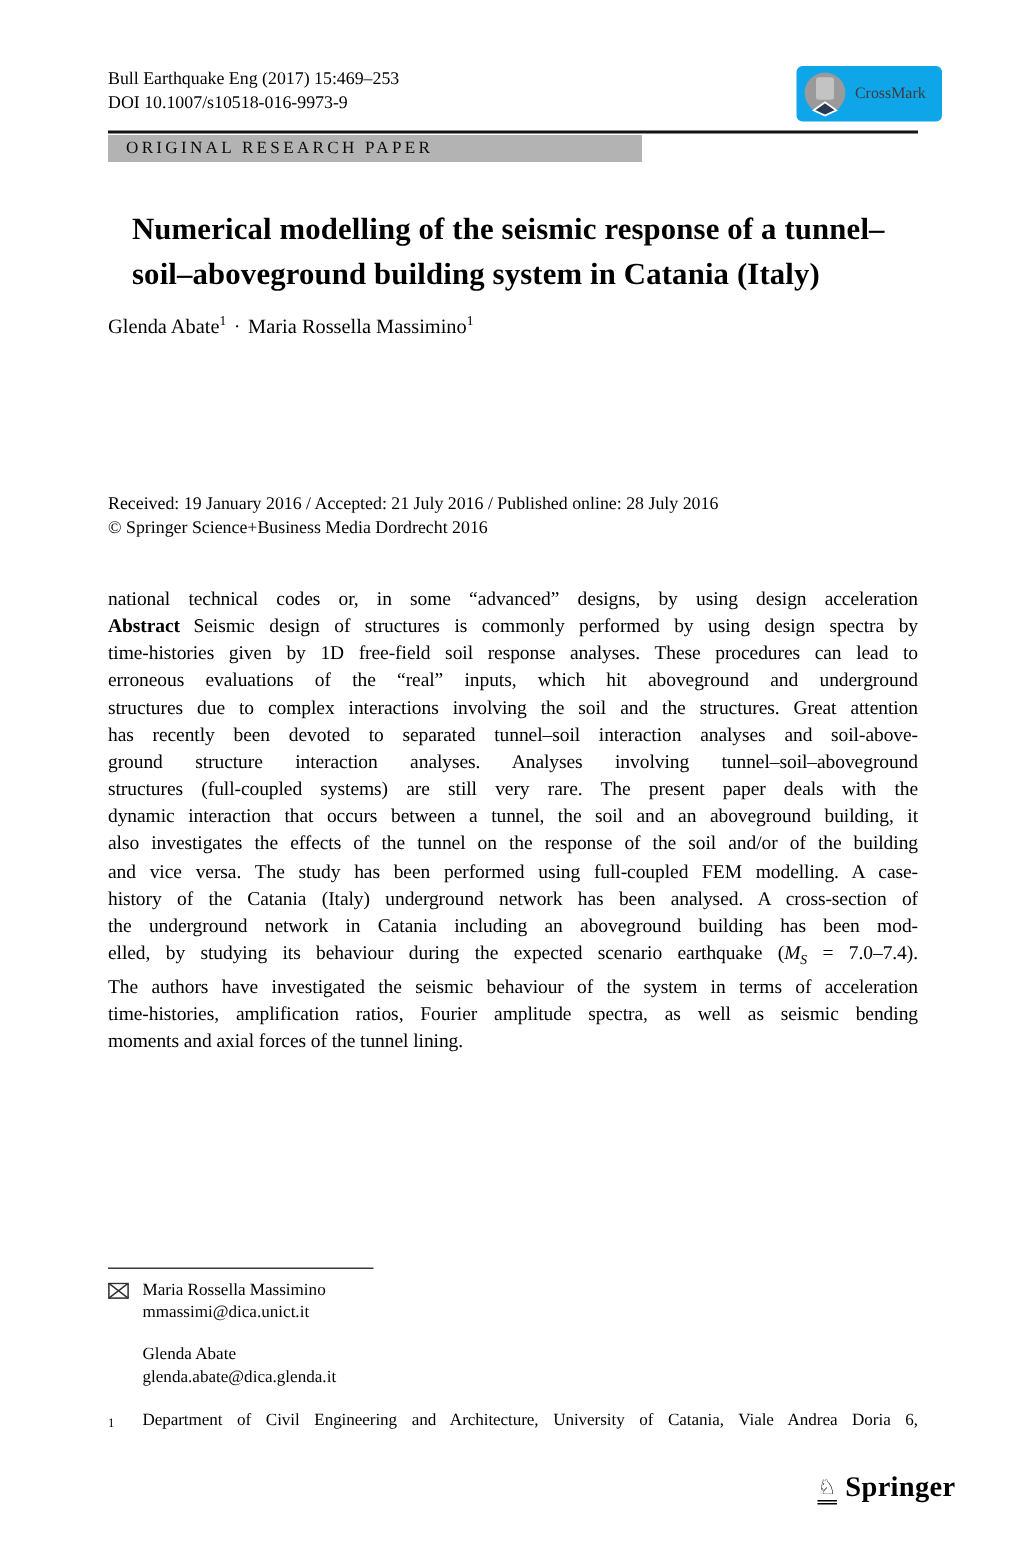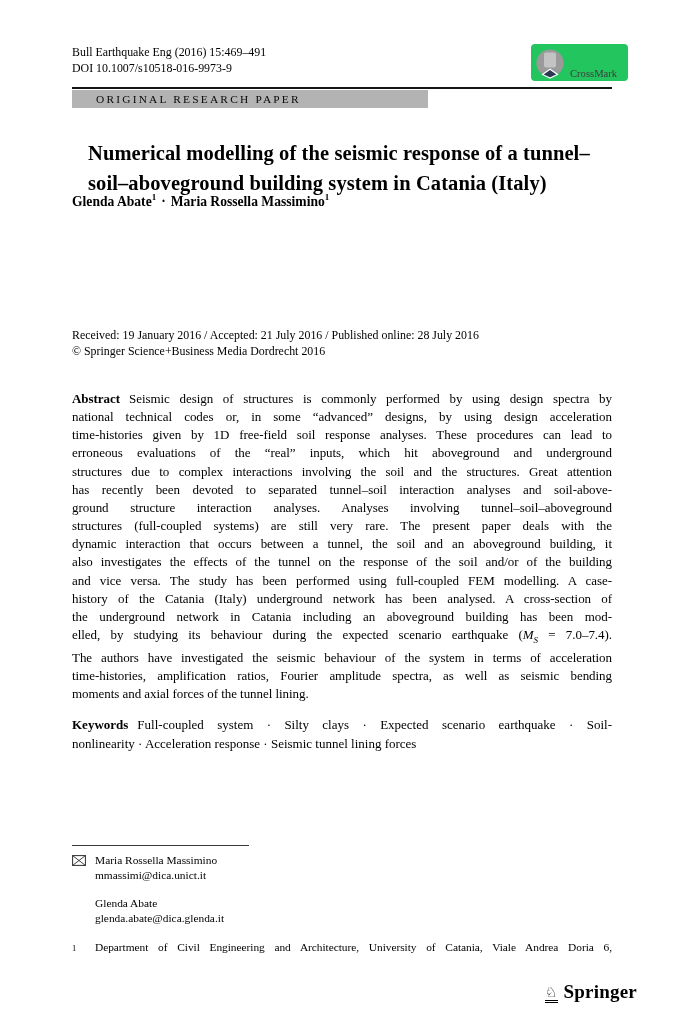--- a/index.html
+++ b/index.html
@@ -5,33 +5,33 @@
   html,body { margin:0; padding:0; background:#e9e9e9; }
   .page {
     position:relative; width:683px; height:1036px; margin:0 auto;
     background:#ffffff; color:#000;
     font-family:"Liberation Serif", serif; overflow:hidden;
   }
   
   .header-cite { position:absolute; left:72px; top:45px; font-size:11.9px; line-height:15.6px; }
   .crossmark {
     position:absolute; left:531px; top:44px; width:97px; height:37px;
-    background:#22c55e; border-radius:4px; display:flex; align-items:flex-end;
+    background:#0ea5e9; border-radius:4px; display:flex; align-items:center;
     gap:5px; padding:2px 4px; box-sizing:border-box; cursor:pointer;
   }
   .crossmark-label { font-size:10.6px; color:#3d3d3d; }
   .rule-top { position:absolute; left:72px; top:87px; width:540px; height:2px; background:#141414; }
   .banner {
     position:absolute; left:72px; top:90px; width:356px; height:18px;
-    background:#b3b3b3; display:flex; align-items:center; padding-left:24px; box-sizing:border-box;
+    background:#b3b3b3; display:flex; align-items:center; padding-left:12px; box-sizing:border-box;
   }
   .banner-text { font-size:11.4px; letter-spacing:2.2px; color:#0a0a0a; }
   
   .title { position:absolute; left:72px; top:139px; width:560px; font-size:20.5px; font-weight:bold; line-height:29.5px; letter-spacing:0.1px;margin-left:16px; }
-  .authors { position:absolute; left:72px; top:192px; font-size:13.6px; font-weight:bold; }
+  .authors { position:absolute; left:72px; top:208px; font-size:13.6px; font-weight:normal; }
   .authors sup { font-size:9px; }
   .authors .sep { margin:0 5px; }
   
   .history { position:absolute; left:72px; top:327px; font-size:11.9px; line-height:16.2px; }
   
   .abstract { position:absolute; left:72px; top:390px; width:540px; font-size:13px; line-height:18.15px; letter-spacing:-0.05px; }
   .keywords { position:absolute; left:72px; top:716px; width:540px; font-size:13px; line-height:18.6px; }
   .jline { text-align:justify; text-align-last:justify; }
   .jline.last { text-align-last:left; }
   .lead-bold { font-weight:bold; margin-right:9px; }
@@ -51,21 +51,21 @@
   .springer { position:absolute; left:545px; top:981px; display:flex; align-items:flex-end; gap:6px; }
   .knight { font-family:"DejaVu Sans", sans-serif; font-size:14px; line-height:1.05; border-bottom:3px double #000; padding-bottom:0px; }
   .springer-name { font-size:19px; font-weight:600; letter-spacing:0.2px; }
 </style>
 </head>
 <body>
 
 <div class="page">
 
   <div class="header-cite">
-    <div>Bull Earthquake Eng (2016) 15:469–491</div>
+    <div>Bull Earthquake Eng (2017) 15:469–253</div>
     <div>DOI 10.1007/s10518-016-9973-9</div>
   </div>
 
   <div class="crossmark">
     <svg width="30" height="31" viewBox="0 0 30 31">
       <circle cx="15" cy="15" r="13.6" fill="#9a9a9a"></circle>
       <rect x="9" y="4.5" width="12" height="15" rx="2" fill="#c3c3c3"></rect>
       <path d="M7.5 26.5 L15 21.2 L22.5 26.5 L15 30 Z" fill="#2b3a52" stroke="#ffffff" stroke-width="1.2"></path>
     </svg>
     <span class="crossmark-label">CrossMark</span>
@@ -84,43 +84,39 @@
   <div class="authors">
     <span><span>Glenda Abate</span><sup>1</sup></span><span class="sep">·</span><span><span>Maria Rossella Massimino</span><sup>1</sup></span>
   </div>
 
   <div class="history">
     <div>Received: 19 January 2016 / Accepted: 21 July 2016 / Published online: 28 July 2016</div>
     <div>© Springer Science+Business Media Dordrecht 2016</div>
   </div>
 
   <div class="abstract">
+      <div class="jline">national technical codes or, in some “advanced” designs, by using design acceleration</div>
       <div class="jline"><span class="lead-bold">Abstract</span>Seismic design of structures is commonly performed by using design spectra by</div>
-      <div class="jline">national technical codes or, in some “advanced” designs, by using design acceleration</div>
       <div class="jline">time-histories given by 1D free-field soil response analyses. These procedures can lead to</div>
       <div class="jline">erroneous evaluations of the “real” inputs, which hit aboveground and underground</div>
       <div class="jline">structures due to complex interactions involving the soil and the structures. Great attention</div>
       <div class="jline">has recently been devoted to separated tunnel–soil interaction analyses and soil-above-</div>
       <div class="jline">ground structure interaction analyses. Analyses involving tunnel–soil–aboveground</div>
       <div class="jline">structures (full-coupled systems) are still very rare. The present paper deals with the</div>
       <div class="jline">dynamic interaction that occurs between a tunnel, the soil and an aboveground building, it</div>
       <div class="jline">also investigates the effects of the tunnel on the response of the soil and/or of the building</div>
       <div class="jline">and vice versa. The study has been performed using full-coupled FEM modelling. A case-</div>
       <div class="jline">history of the Catania (Italy) underground network has been analysed. A cross-section of</div>
       <div class="jline">the underground network in Catania including an aboveground building has been mod-</div>
       <div class="jline">elled, by studying its behaviour during the expected scenario earthquake (<i>M</i><sub>S</sub> = 7.0–7.4).</div>
       <div class="jline">The authors have investigated the seismic behaviour of the system in terms of acceleration</div>
       <div class="jline">time-histories, amplification ratios, Fourier amplitude spectra, as well as seismic bending</div>
       <div class="jline last">moments and axial forces of the tunnel lining.</div>
     </div>
 
-  <div class="keywords">
-      <div class="jline"><span class="lead-bold">Keywords</span>Full-coupled system · Silty clays · Expected scenario earthquake · Soil-</div>
-      <div class="jline last">nonlinearity · Acceleration response · Seismic tunnel lining forces</div>
-    </div>
 
   <div class="foot-rule"></div>
 
   <div class="footnotes">
     <div class="corr-row">
       <span class="envelope">
         <svg width="14" height="11" viewBox="0 0 14 11">
           <rect x="0.6" y="0.6" width="12.8" height="9.8" fill="none" stroke="#2e2e2e" stroke-width="1"></rect>
           <path d="M0.6 0.6 L13.4 10.4 M13.4 0.6 L0.6 10.4" stroke="#2e2e2e" stroke-width="0.9" fill="none"></path>
         </svg>

